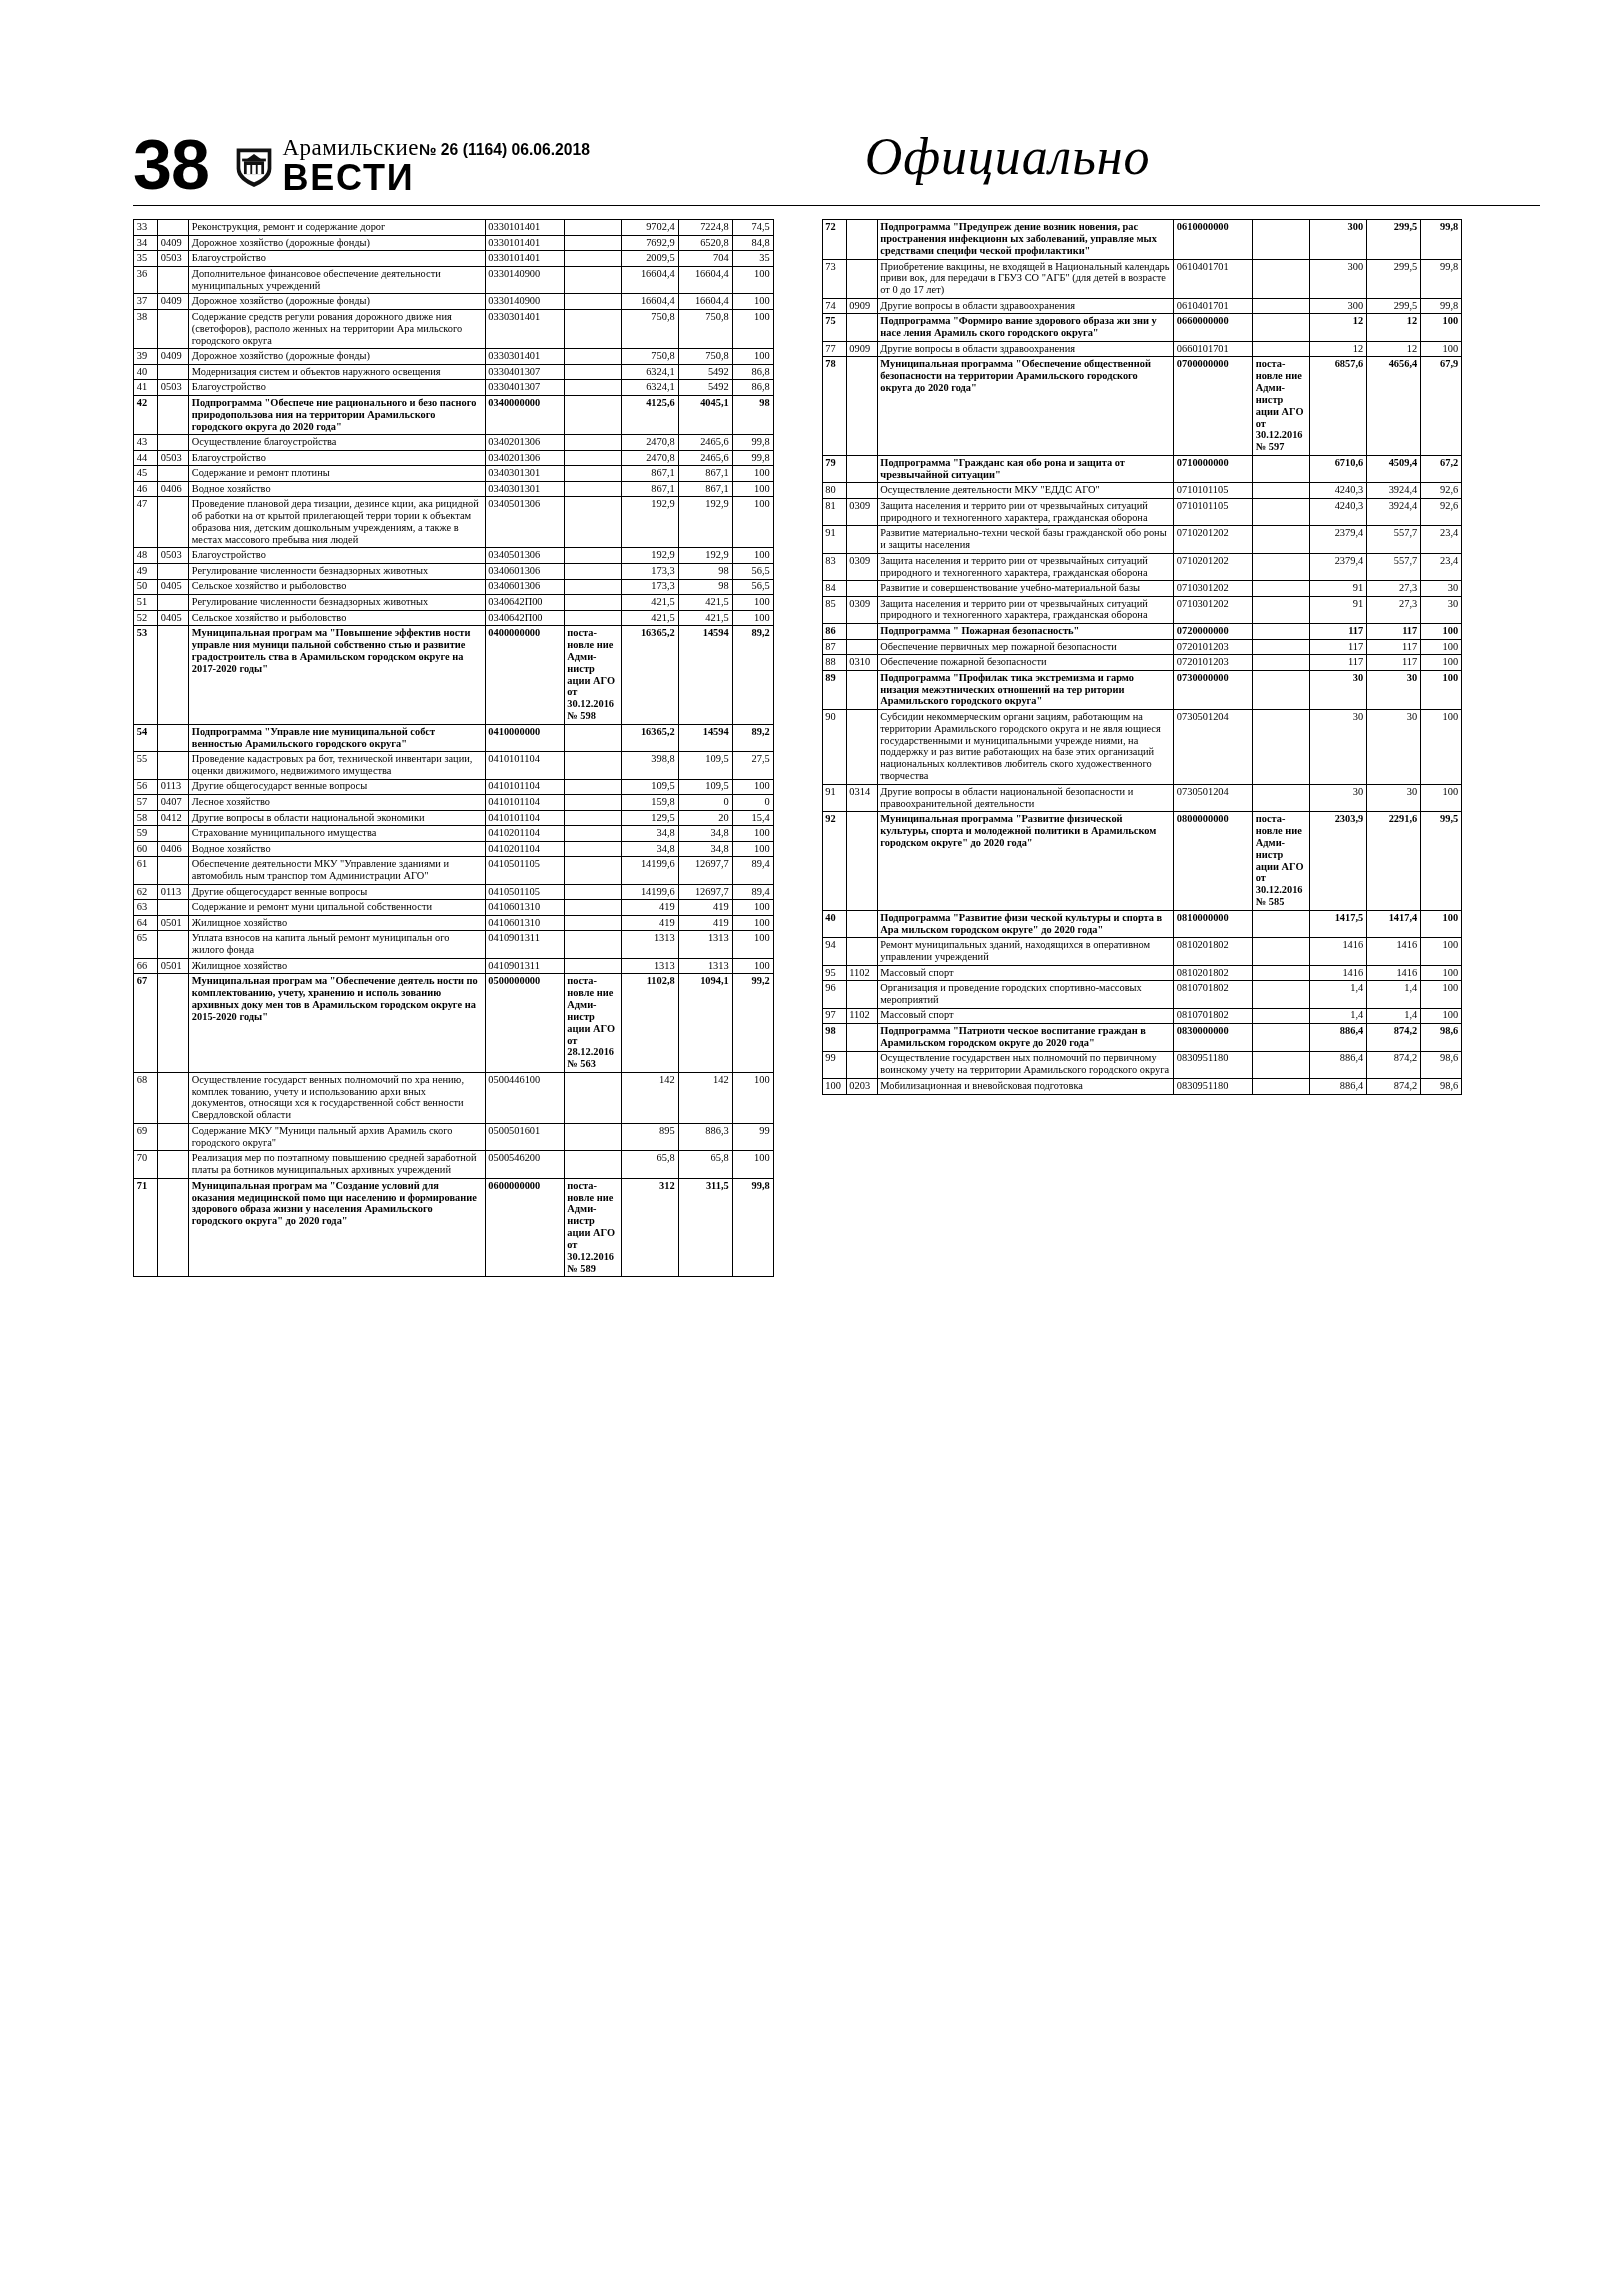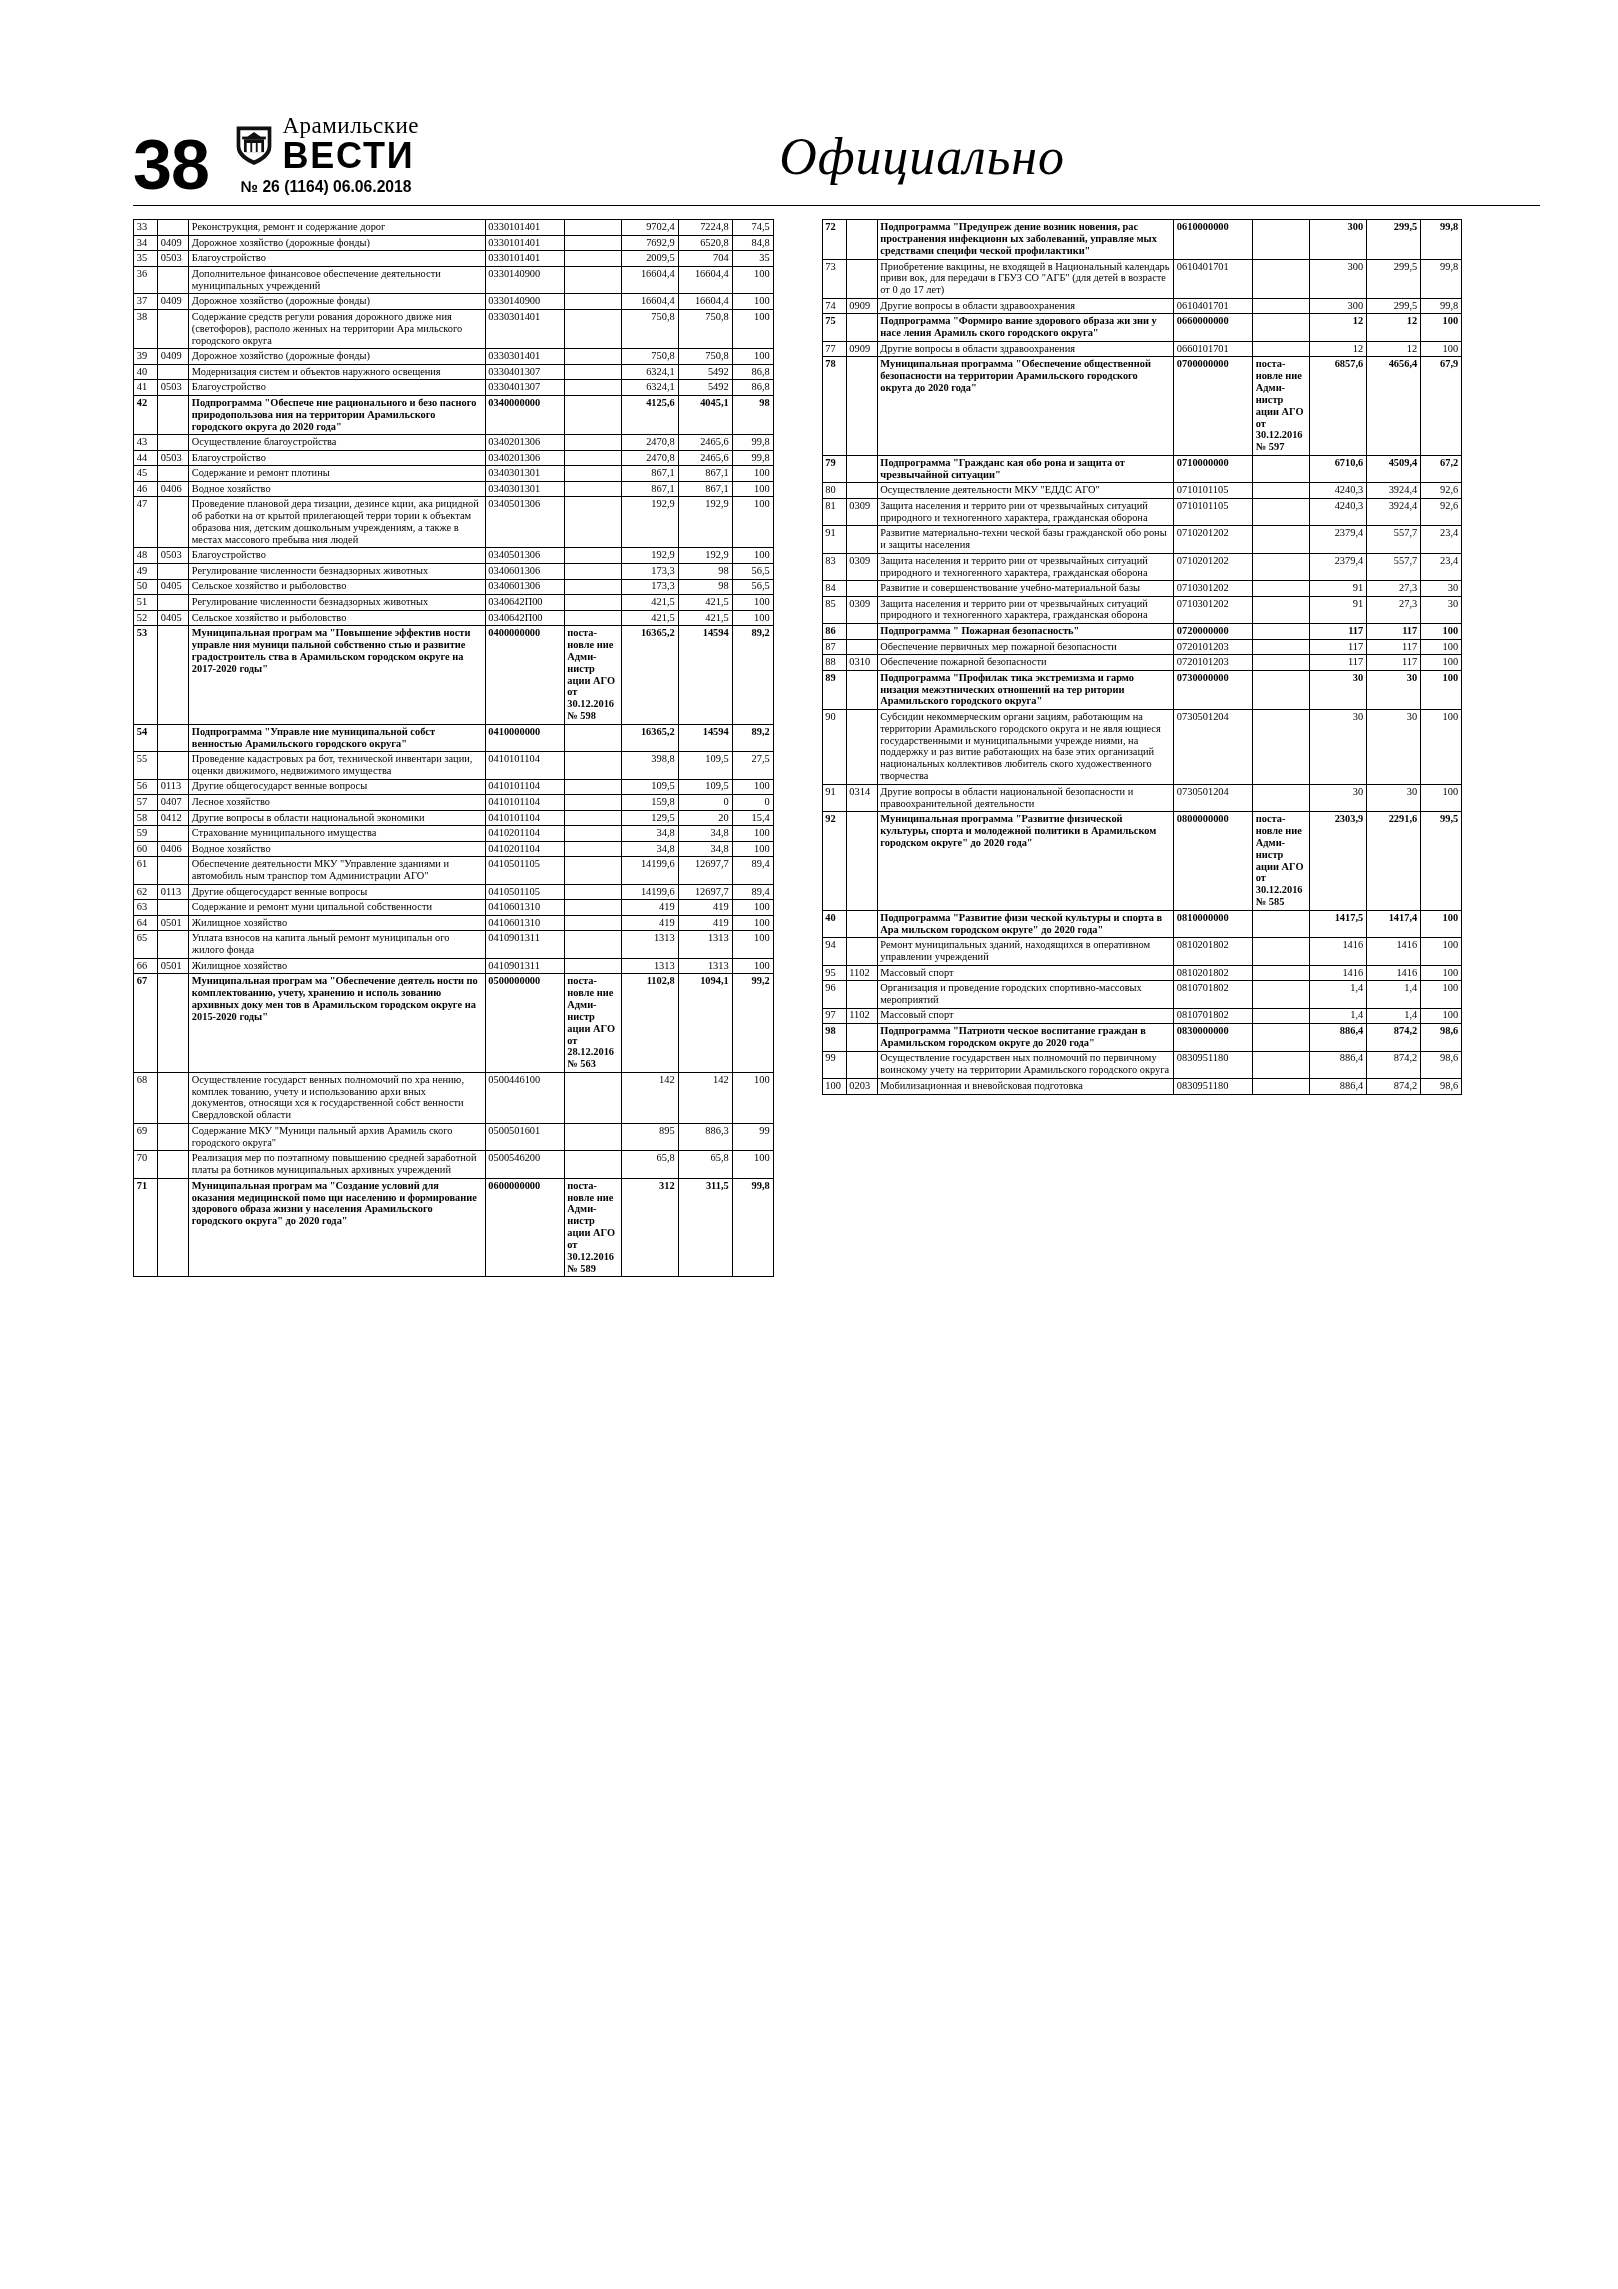--- a/index.html
+++ b/index.html
@@ -19,21 +19,21 @@
     height:185px;
   }
   .page-num {
     font-family:"Liberation Sans", sans-serif;
     font-weight:bold;
     font-size:70px;
     line-height:0.95;
     letter-spacing:-0.9px;
     margin-right:24px;
   }
-  .logo-block { display:flex; flex-direction:column; align-items:center; margin-bottom:1.8px;}
+  .logo-block { display:flex; flex-direction:row; align-items:flex-start; margin-bottom:1.8px;}
   .logo-row { display:flex; align-items:center; }
   .crest {
     width:42px; height:44px; margin-right:7.4px; margin-bottom:1.8px;
   }
   .logo-text { display:flex; flex-direction:column; line-height:1; }
   .logo-top {
     font-family:"Liberation Serif", serif;
     font-size:23px; letter-spacing:0.5px;
     margin-bottom:0.9px;
   }

